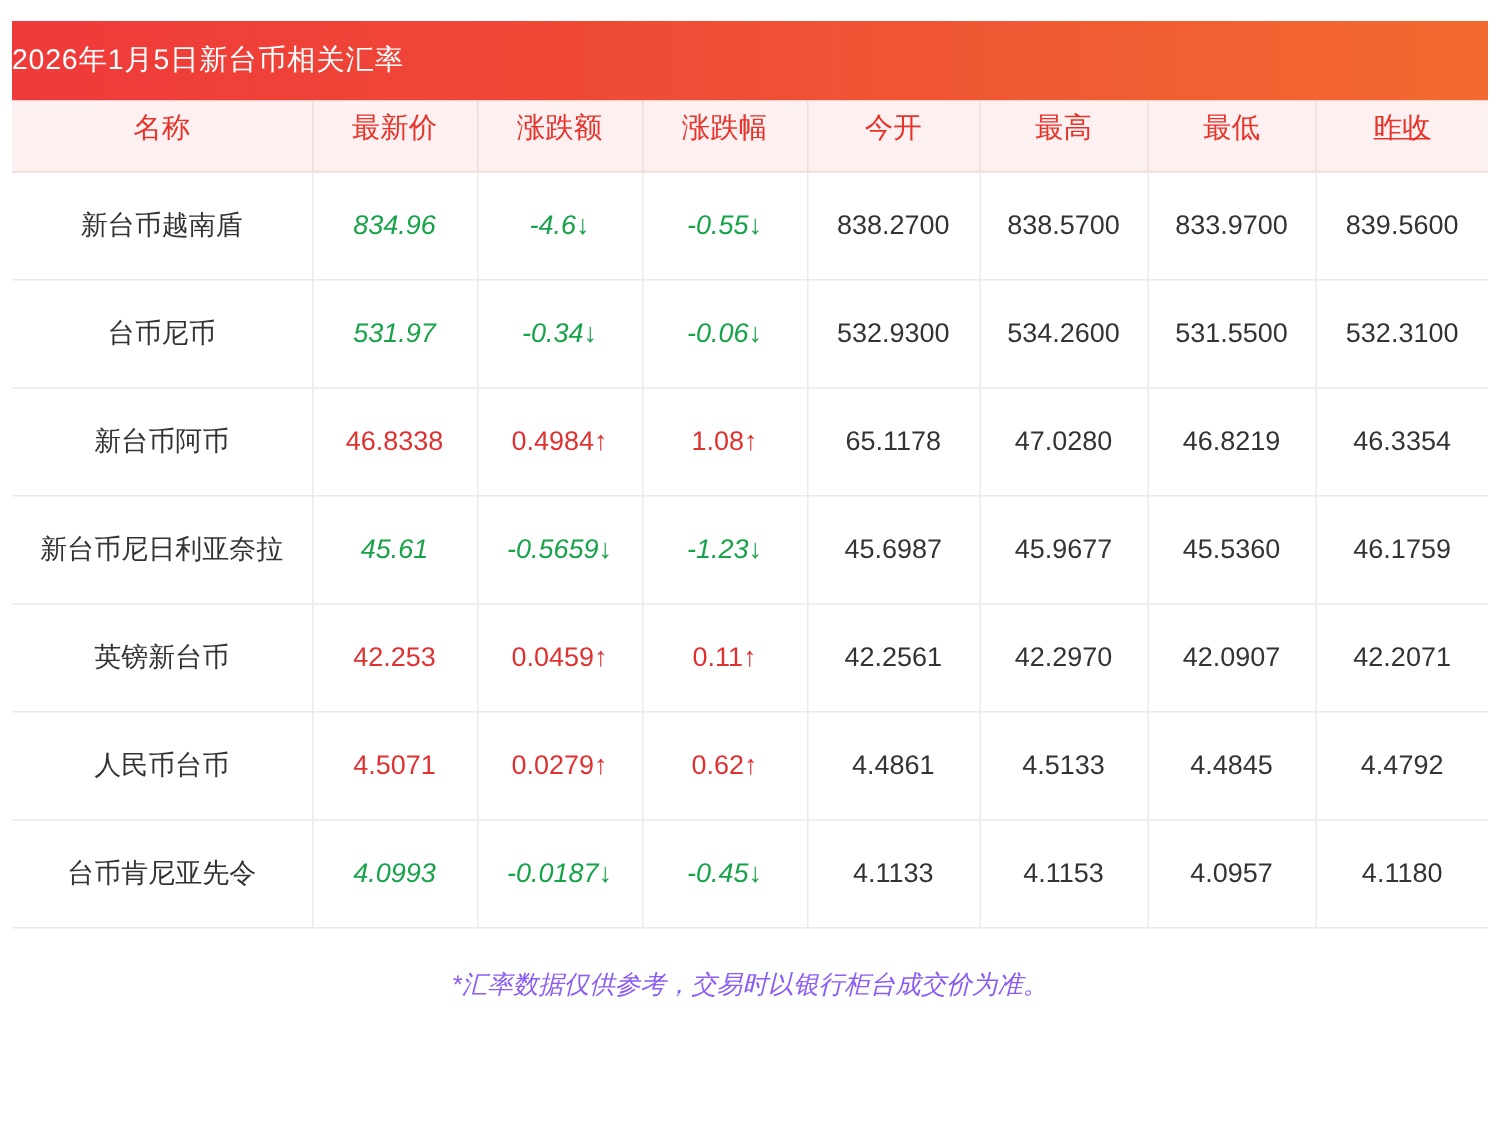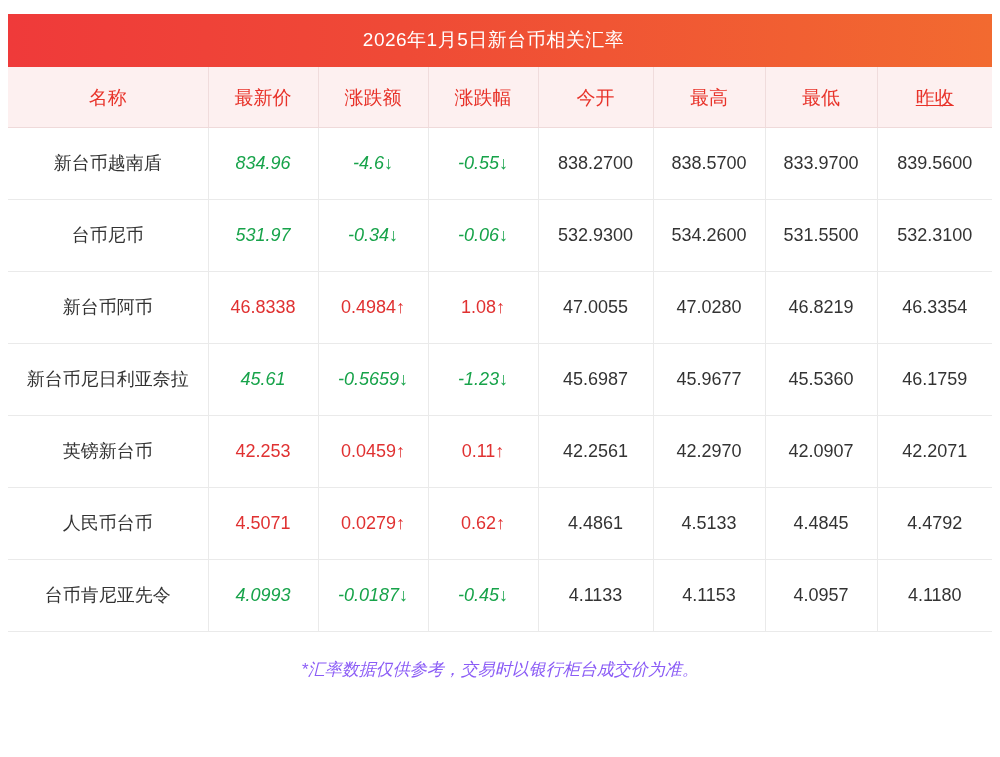--- a/index.html
+++ b/index.html
@@ -29,32 +29,32 @@
     width: 984px;
     border-collapse: collapse;
     table-layout: fixed;
     position: relative;
     z-index: 2;
   }
   .title-row td {
     background: linear-gradient(to right, #ef3a3a 0%, #ef4a36 40%, #f26a30 100%);
     color: #ffffff;
     font-size: 19px;
-    text-align: center;
+    text-align: left;
     padding: 13px 13px 14px 0;
     letter-spacing: 0.5px;
     border: none;
   }
   thead.head th {
     background: #fdf0f0;
     color: #e8332a;
     font-size: 19px;
     font-weight: normal;
     text-align: center;
-    padding: 18px 0 16px 0;
+    padding: 5px 0 16px 0;
     border-right: 1px solid #f0dcdc;
     border-bottom: 1px solid #efdada;
   }
   thead.head th:last-child { border-right: none; text-decoration: underline; }
 
   tbody td {
     font-size: 18px;
     text-align: center;
     padding: 22px 4px;
     border-bottom: 1px solid #eaeaea;
@@ -174,21 +174,21 @@
           <td>532.9300</td>
           <td>534.2600</td>
           <td>531.5500</td>
           <td>532.3100</td>
         </tr>
         <tr>
           <td class="name-cell">新台币阿币</td>
           <td class="up">46.8338</td>
           <td class="up">0.4984↑</td>
           <td class="up">1.08↑</td>
-          <td>47.0055</td>
+          <td>65.1178</td>
           <td>47.0280</td>
           <td>46.8219</td>
           <td>46.3354</td>
         </tr>
         <tr>
           <td class="name-cell">新台币尼日利亚奈拉</td>
           <td class="down">45.61</td>
           <td class="down">-0.5659↓</td>
           <td class="down">-1.23↓</td>
           <td>45.6987</td>

